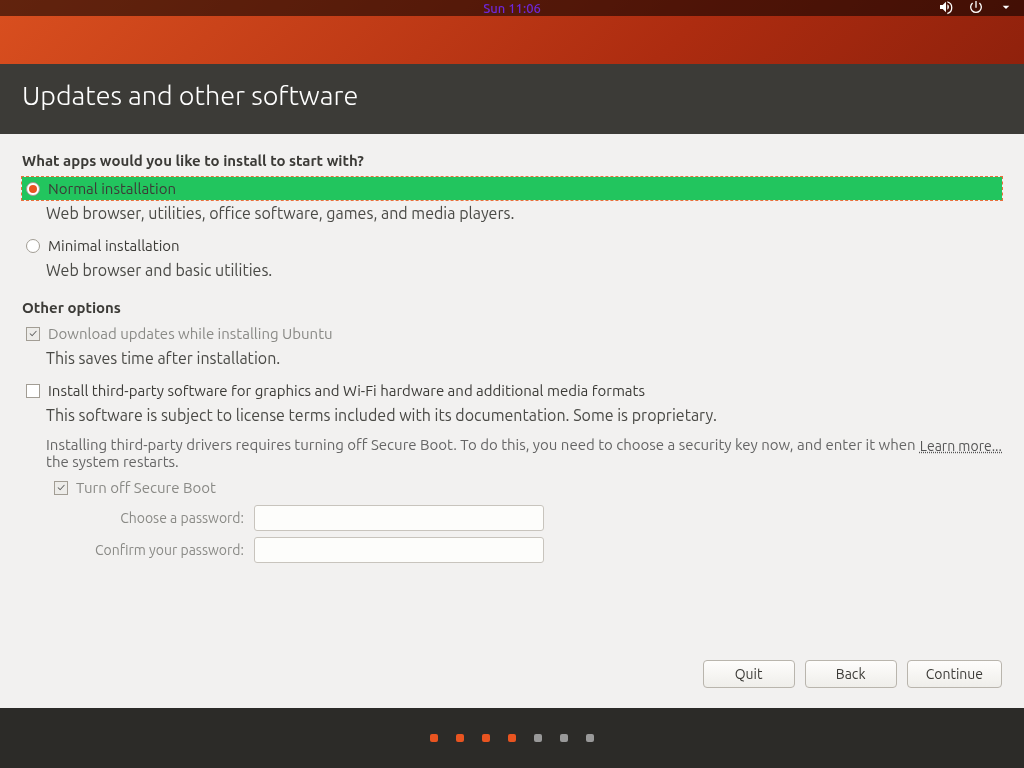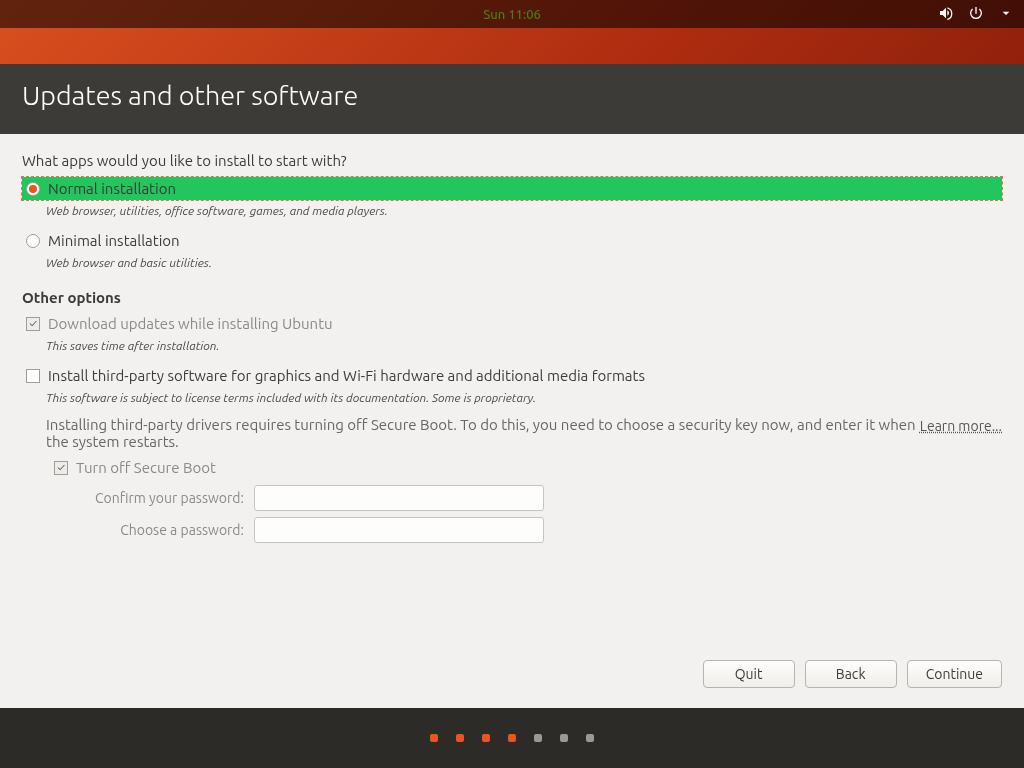--- a/index.html
+++ b/index.html
@@ -3,24 +3,24 @@
 <meta charset="utf-8">
 <style>
   * { margin: 0; padding: 0; box-sizing: border-box; font-family: Ubuntu, "Segoe UI", sans-serif; }
   html, body { width: 1024px; height: 768px; overflow: hidden; }
   body {
     background: linear-gradient(135deg, #d94f1f 0%, #ad2c10 40%, #8a1f0b 65%, #5e1103 100%);
     position: relative;
   }
   
   .menubar {
-    position: absolute; top: 0; left: 0; right: 0; height: 28px;
+    position: absolute; top: 0; left: 0; right: 0; height: 16px;
     background: rgba(0,0,0,0.55);
     display: flex; align-items: center; justify-content: center;
-    color: #4d7c0f; font-size: 13px; font-weight: 500;
+    color: #6d28d9; font-size: 13px; font-weight: 500;
   }
   .menubar .sys { position: absolute; right: 10px; display: flex; gap: 14px; align-items: center; }
   .menubar .sys svg, .menubar .sys span.icon { fill: #fff; color:#fff; }
   
   .window {
     position: absolute; left: 0; right: 0; top: 64px; bottom: 0;
     background: #f2f1f0;
     display: flex; flex-direction: column;
   }
   .titlebar {
@@ -38,21 +38,21 @@
     cursor: pointer;
   }
   .header {
     background: #3c3b37; padding: 16px 22px 24px;
   }
   .header h1 { color: #fff; font-weight: 300; font-size: 27px; }
   .content {
     flex: 1; background: #f2f1f0; padding: 18px 22px 10px;
     color: #3c3b37; font-size: 15px;
   }
-  .content h2 { font-size: 15px; font-weight: 400; margin-bottom: 8px; }
+  .content h2 { font-size: 15px; font-weight: 700; margin-bottom: 8px; }
   .radio-row, .check-row {
     display: flex; align-items: center; gap: 8px;
     padding: 3px 4px;
   }
   .radio-row.selected {
     outline: 1px dashed #e96f3b; background: #22c55e;
   }
   .radio {
     width: 14px; height: 14px; border-radius: 50%;
     border: 1px solid #a29d94; background: #fff;
@@ -63,21 +63,21 @@
   }
   .checkbox {
     width: 14px; height: 14px; border: 1px solid #a29d94; background: #fff;
     display:flex; align-items:center; justify-content:center; flex-shrink:0;
   }
   .checkbox.checked::after {
     content: "✓"; font-size: 11px; color: #555; line-height: 1;
   }
   .checkbox.disabled { background: #edece9; color:#999; }
   .desc {
-    font-size: 12px; color: #4a4a46; margin: 4px 0 12px 24px; font-style: italic;
+    font-size: 16px; color: #4a4a46; margin: 4px 0 12px 24px;
   }
   .section-title { font-weight: 700; margin: 20px 0 6px; }
   .secureboot-note { color: #666; font-size: 15px; margin: 8px 0 4px 24px; display:flex; align-items:center; }
   .secureboot-note .text { flex:1; }
   .learnmore { color:#555; font-size:14px; text-decoration: underline dotted; white-space:nowrap; align-self:flex-start; padding-top:2px; }
   .sb-block { margin-left: 28px; margin-top: 6px; }
   .sb-block .check-row label { color: #8a8a86; }
   .pw-row { display:flex; align-items:center; gap:10px; margin: 6px 0 6px 24px; }
   .pw-row label { width: 170px; text-align:right; color:#8a8a86; font-size:14px; }
   .pw-row input {
@@ -167,25 +167,25 @@
       <div class="text">Installing third-party drivers requires turning off Secure Boot. To do this, you need to choose a security key now, and enter it when the system restarts.</div>
       <a class="learnmore">Learn more...</a>
     </div>
 
     <div class="sb-block">
       <div class="check-row">
         <span class="checkbox checked disabled"></span>
         <label class="label-text dim">Turn off Secure Boot</label>
       </div>
       <div class="pw-row">
-        <label>Confirm your password:</label>
+        <label>Choose a password:</label>
         <input type="password" disabled="" style="">
       </div>
       <div class="pw-row">
-        <label>Choose a password:</label>
+        <label>Confirm your password:</label>
         <input type="password" disabled="" style="">
       </div>
     </div>
   </div>
 
   <div class="footer-buttons">
     <button class="btn">Quit</button>
     <button class="btn">Back</button>
     <button class="btn">Continue</button>
   </div>

